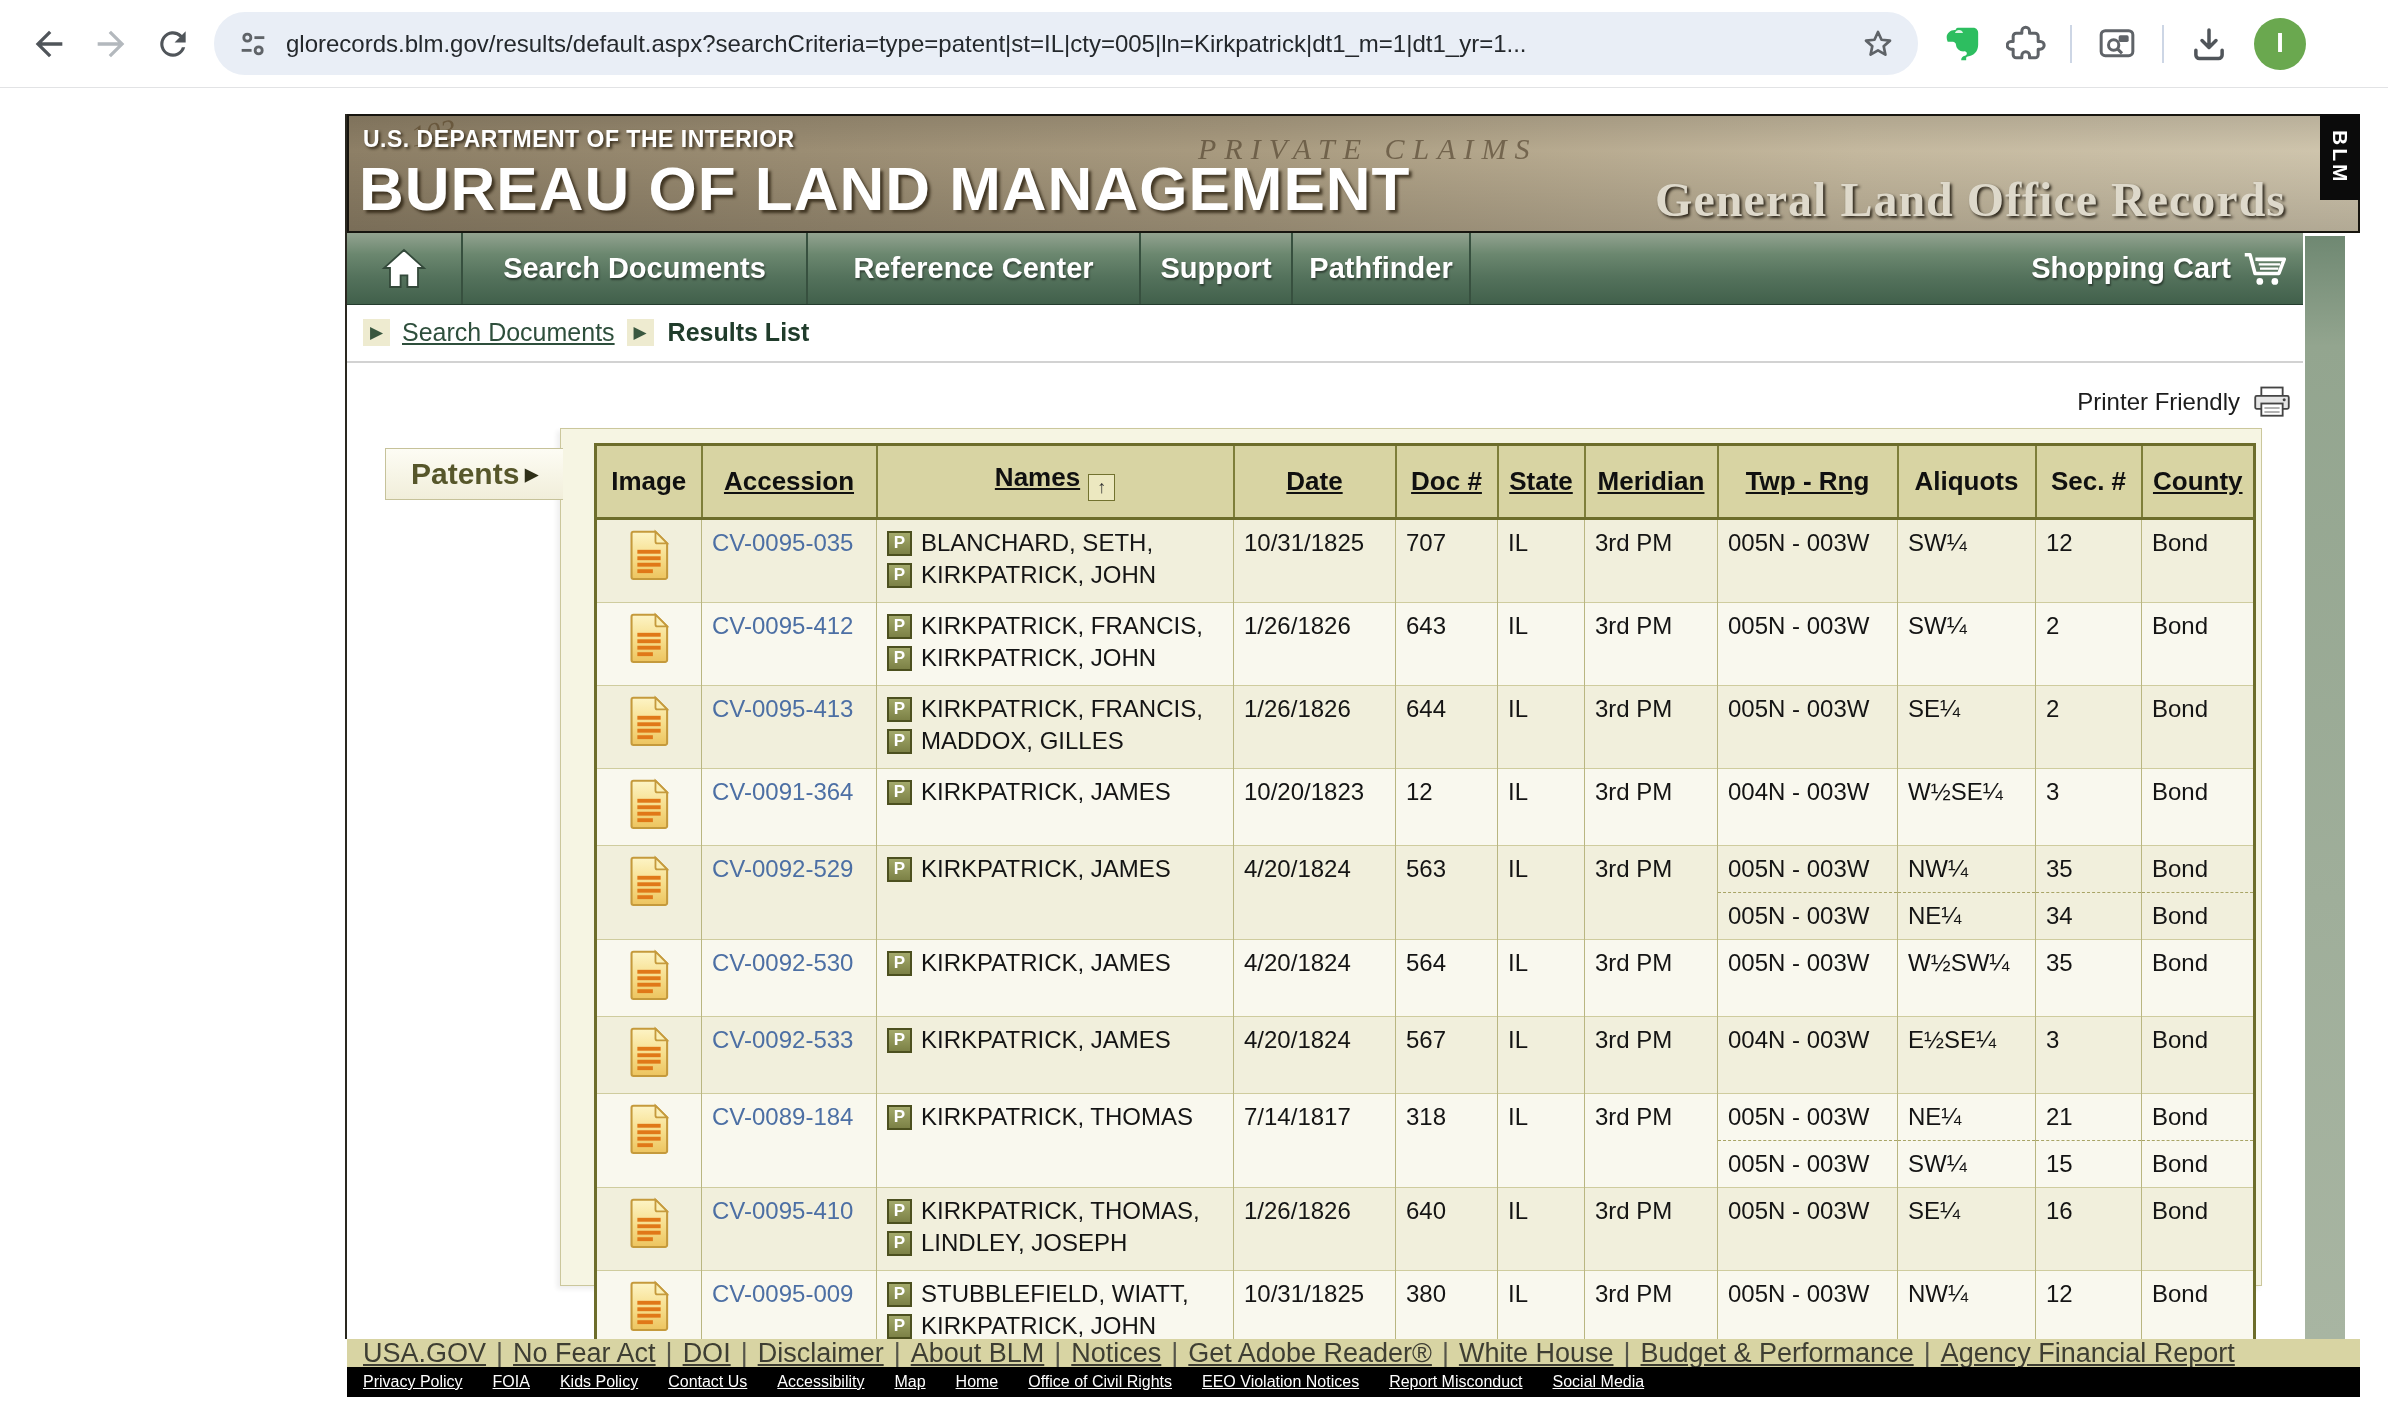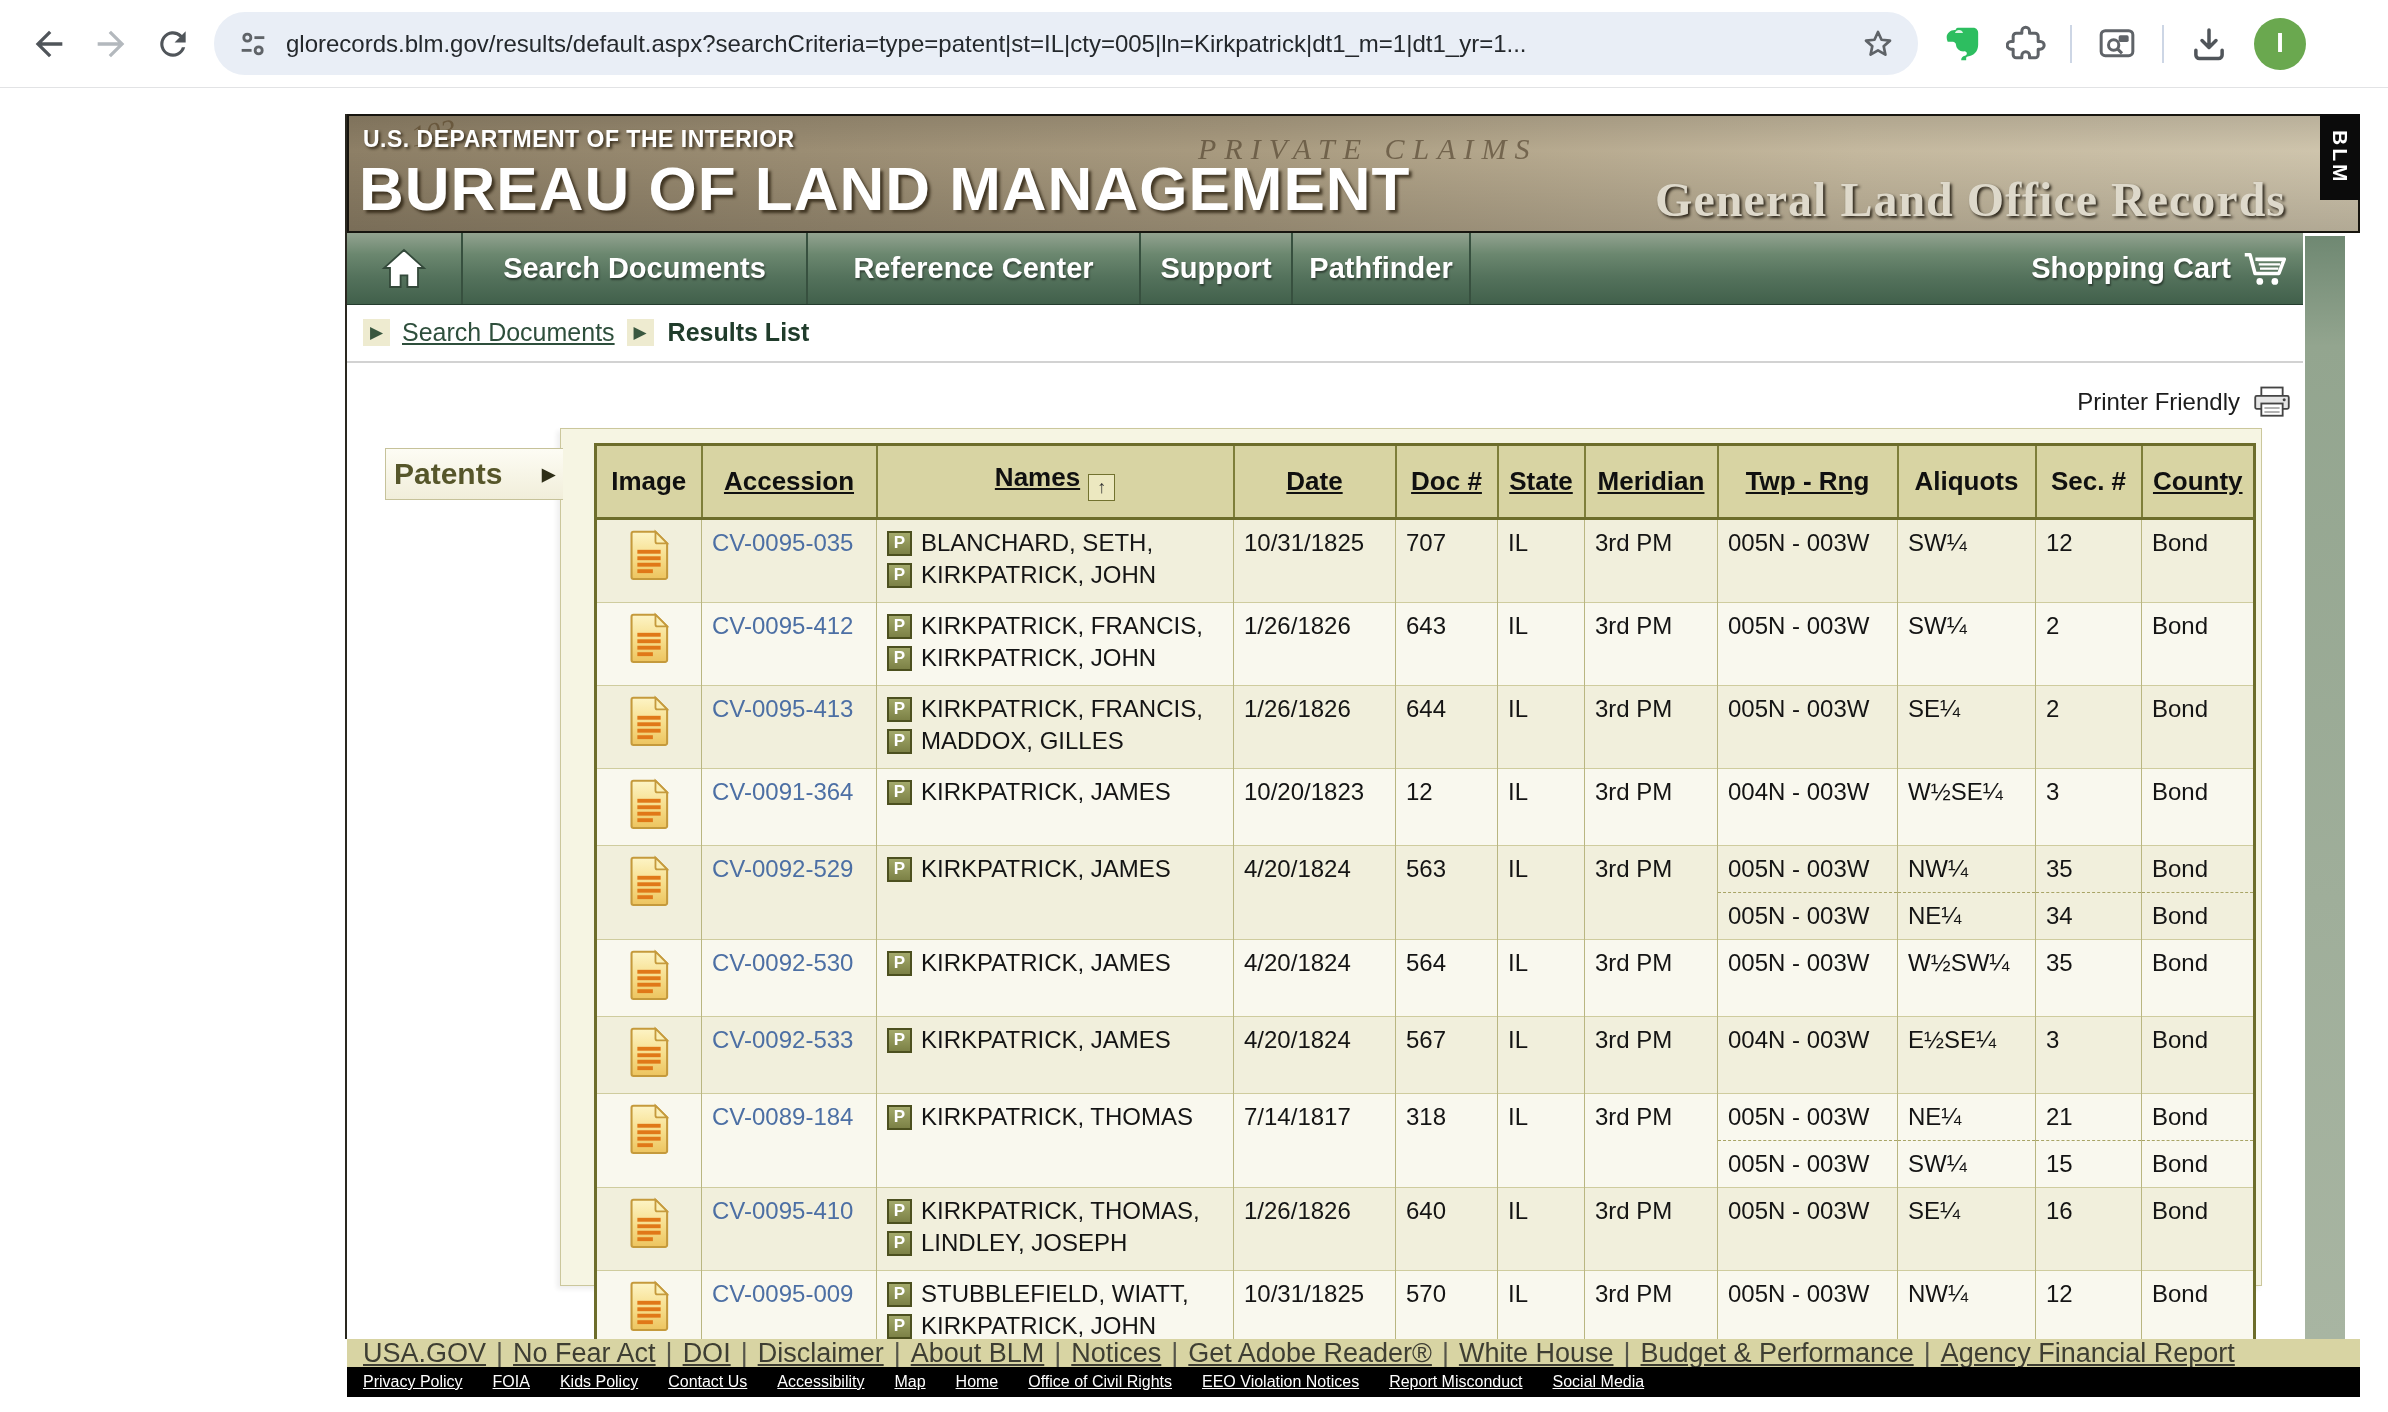--- a/index.html
+++ b/index.html
@@ -59,21 +59,21 @@
   .crumb-current { color:#203c2b; font-weight:bold; margin-left:2px; }
   .rule { position:absolute; left:347px; top:361px; width:1956px; height:2px; background:#d2d2d2; }
   .printer { position:absolute; left:2030px; top:386px; width:262px; display:flex; align-items:center;
              justify-content:flex-end; gap:12px; font-size:24px; color:#1c1c1c; cursor:pointer; }
 
   
   .panel { position:absolute; left:560px; top:428px; width:1702px; height:858px;
            background:var(--panel-cream,#f6f5e3); border:1px solid #cbc79c; box-shadow:-3px 3px 5px rgba(0,0,0,.07); }
   .patents-tab { position:absolute; left:385px; top:448px; width:178px; height:52px;
                  background:linear-gradient(180deg,#fdfcf4,#f1eeda); border:1px solid #c6c29a; border-right:none;
-                 display:flex; align-items:center; justify-content:space-between; padding:0 8px;
+                 display:flex; align-items:center; justify-content:space-between; padding:0 25px;
                  font-size:30px; font-weight:bold; color:#56562a; cursor:pointer; }
   .tab-arrow { font-size:17px; color:#2f2f18; }
 
   
   table.results { position:absolute; left:594px; top:443px; width:1659px; border-collapse:collapse;
                   table-layout:fixed; font-size:24px; color:#141414; border:3px solid var(--table-border,#6d6d2b); }
   table.results th { height:74px; background:var(--header-khaki,#d8d4a3); border:2px solid #7e7e3a;
                      border-bottom:3px solid var(--table-border,#6d6d2b); font-size:26px; font-weight:bold;
                      text-align:center; vertical-align:middle; color:#101010; }
   table.results th .sort { text-decoration:underline; }
@@ -609,21 +609,21 @@
             <div class="nm">
               <span class="pic">P</span>
               <span>STUBBLEFIELD, WIATT,</span>
             </div>
             <div class="nm">
               <span class="pic">P</span>
               <span>KIRKPATRICK, JOHN</span>
             </div>
           </td>
           <td class="c-date">10/31/1825</td>
-          <td class="c-doc">570</td>
+          <td class="c-doc">380</td>
           <td class="c-state">IL</td>
           <td class="c-meridian">3rd PM</td>
           <td class="c-twp">005N - 003W</td>
           <td class="c-aliquots">NW¼</td>
           <td class="c-sec">12</td>
           <td class="c-county">Bond</td>
         </tr>
       </tbody>
   </table>
 

